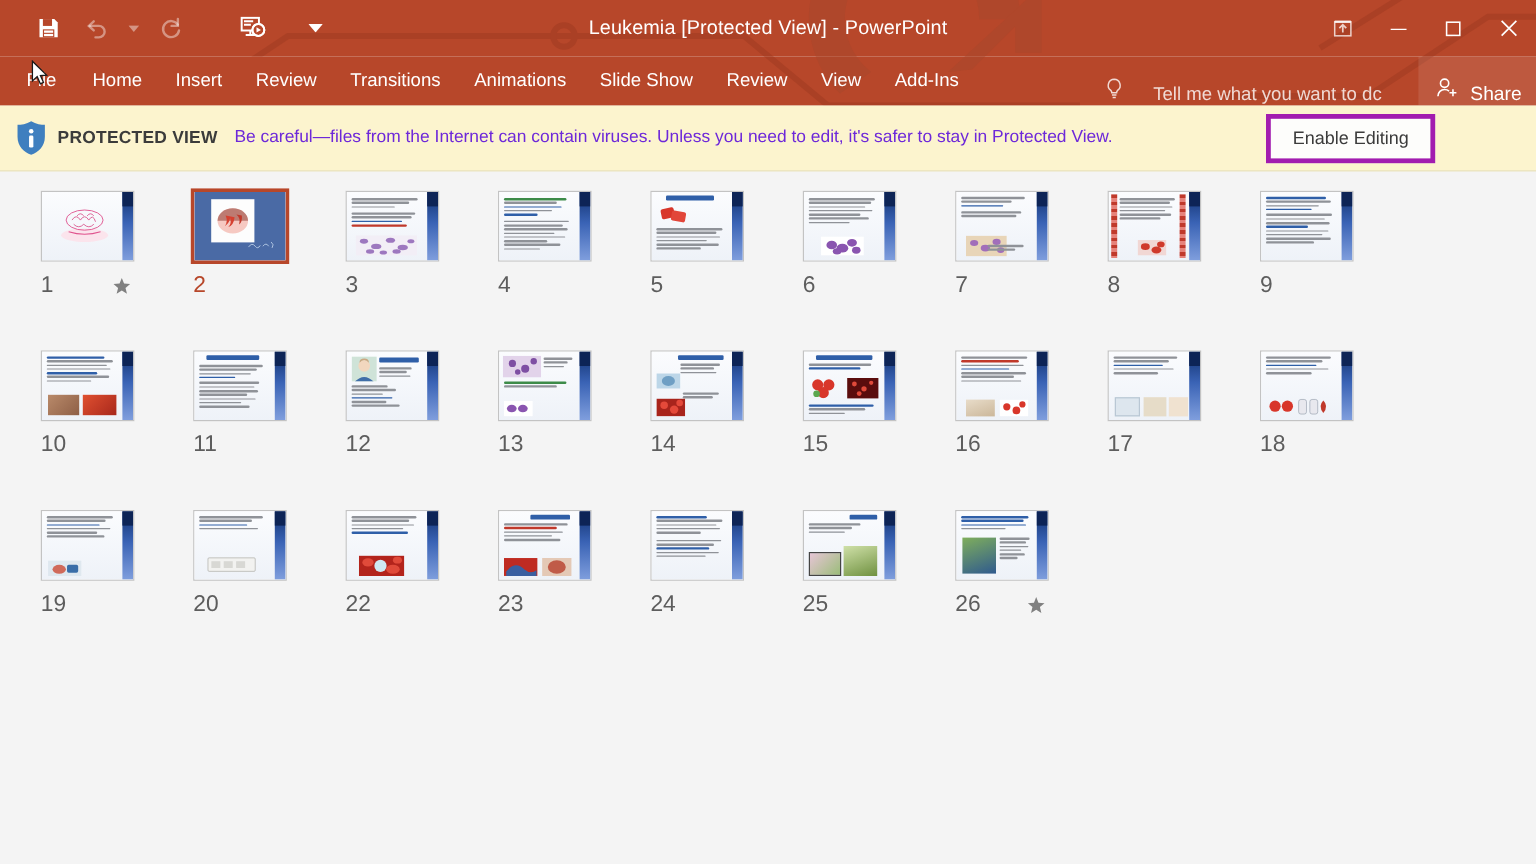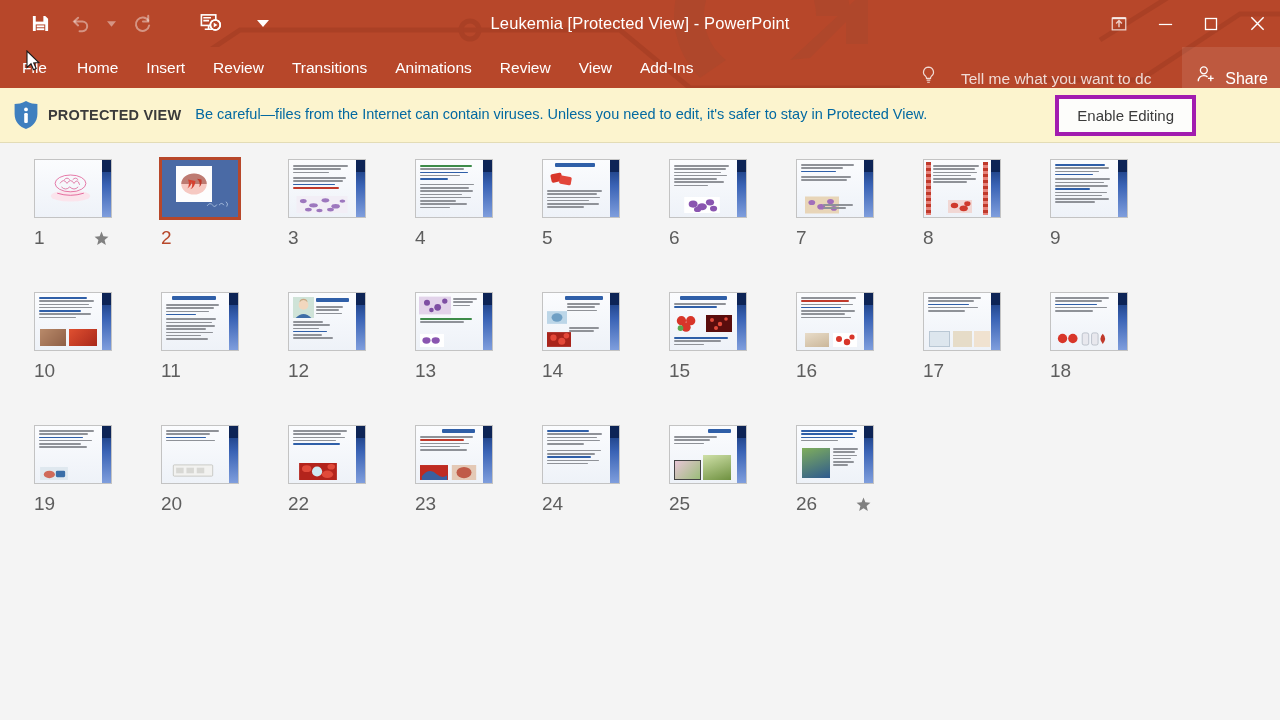--- a/index.html
+++ b/index.html
@@ -134,21 +134,21 @@
   .prot-label {
     font-size: 14.5px;
     font-weight: bold;
     color: #3b3b3b;
     margin-left: 6px;
     flex: 0 0 auto;
     letter-spacing: .2px;
   }
   .prot-text {
     font-size: 14.5px;
-    color: #0369a1;
+    color: #6d28d9;
     margin-left: 14px;
     line-height: 1.45;
     flex: 1 1 auto;
     max-width: 860px;
   }
   .enable-btn {
     flex: 0 0 auto;
     background: #fdfdfb;
     border: 4px solid #a21caf;
     color: #3b3b3b;
@@ -323,20 +323,21 @@
     </g>
   </svg>
 
   <div class="tabs">
     <div class="tab">File</div>
     <div class="tab">Home</div>
     <div class="tab">Insert</div>
     <div class="tab">Review</div>
     <div class="tab">Transitions</div>
     <div class="tab">Animations</div>
+    <div class="tab">Slide Show</div>
     <div class="tab">Review</div>
     <div class="tab">View</div>
     <div class="tab">Add-Ins</div>
   </div>
 
   <div class="tellme">
     <span>
       <svg width="17" height="19" viewBox="0 0 18 20" fill="none" stroke="currentColor" stroke-width="1.3">
         <path d="M9 2.2 a5.3 5.3 0 0 1 3.2 9.5 c-.8.7-1.1 1.4-1.1 2.3 h-4.2 c0-.9-.3-1.6-1.1-2.3 A5.3 5.3 0 0 1 9 2.2z"></path>
         <path d="M7 16 h4 M7.6 18.2 h2.8"></path>

